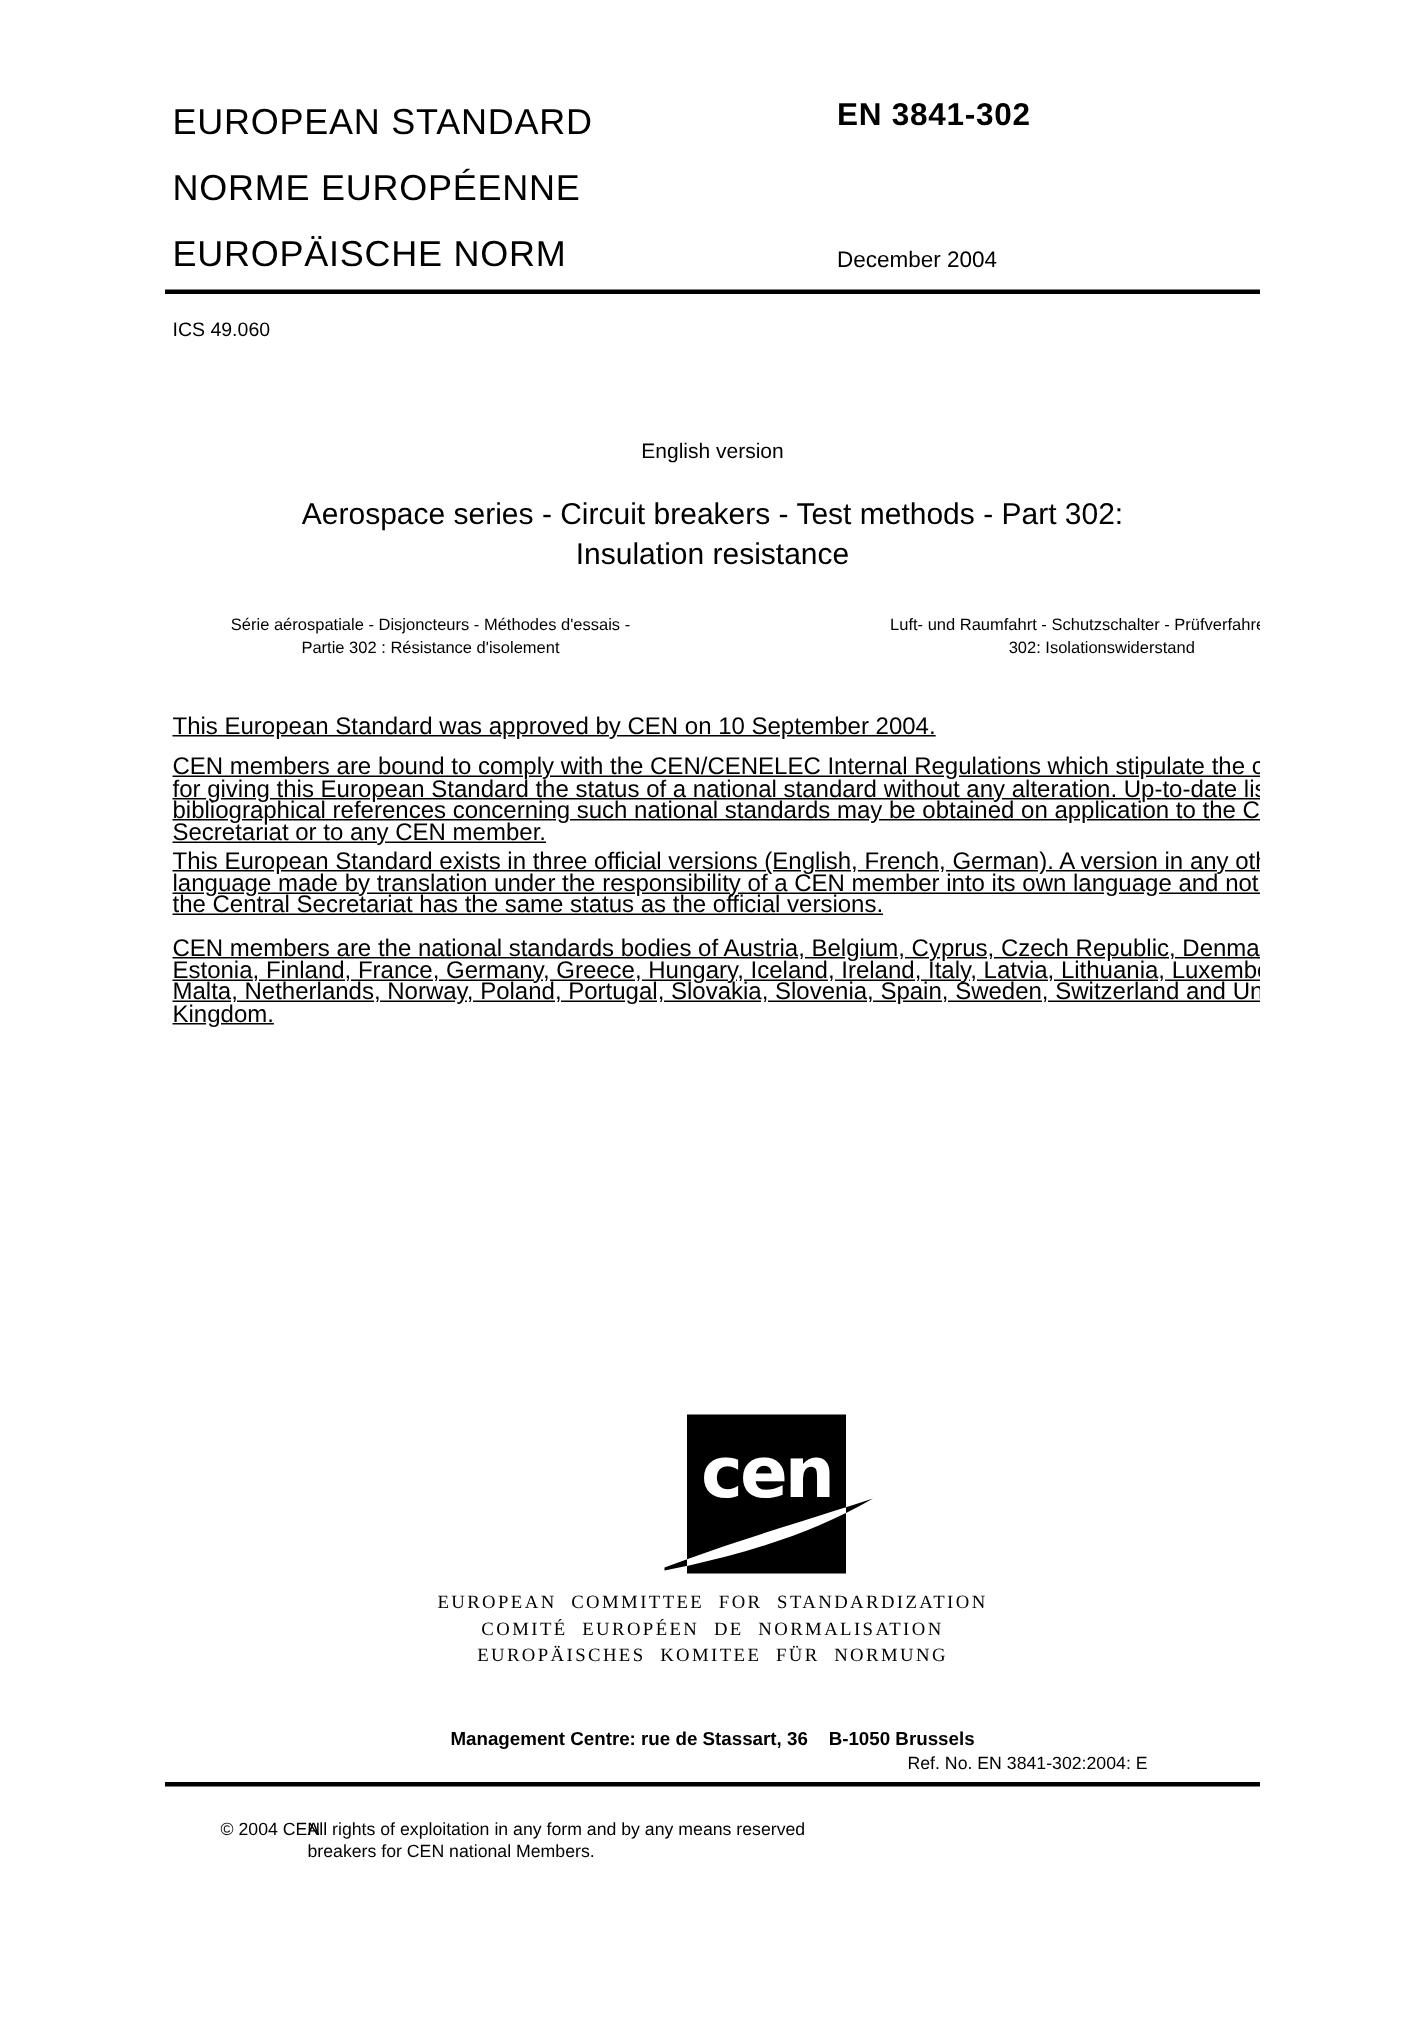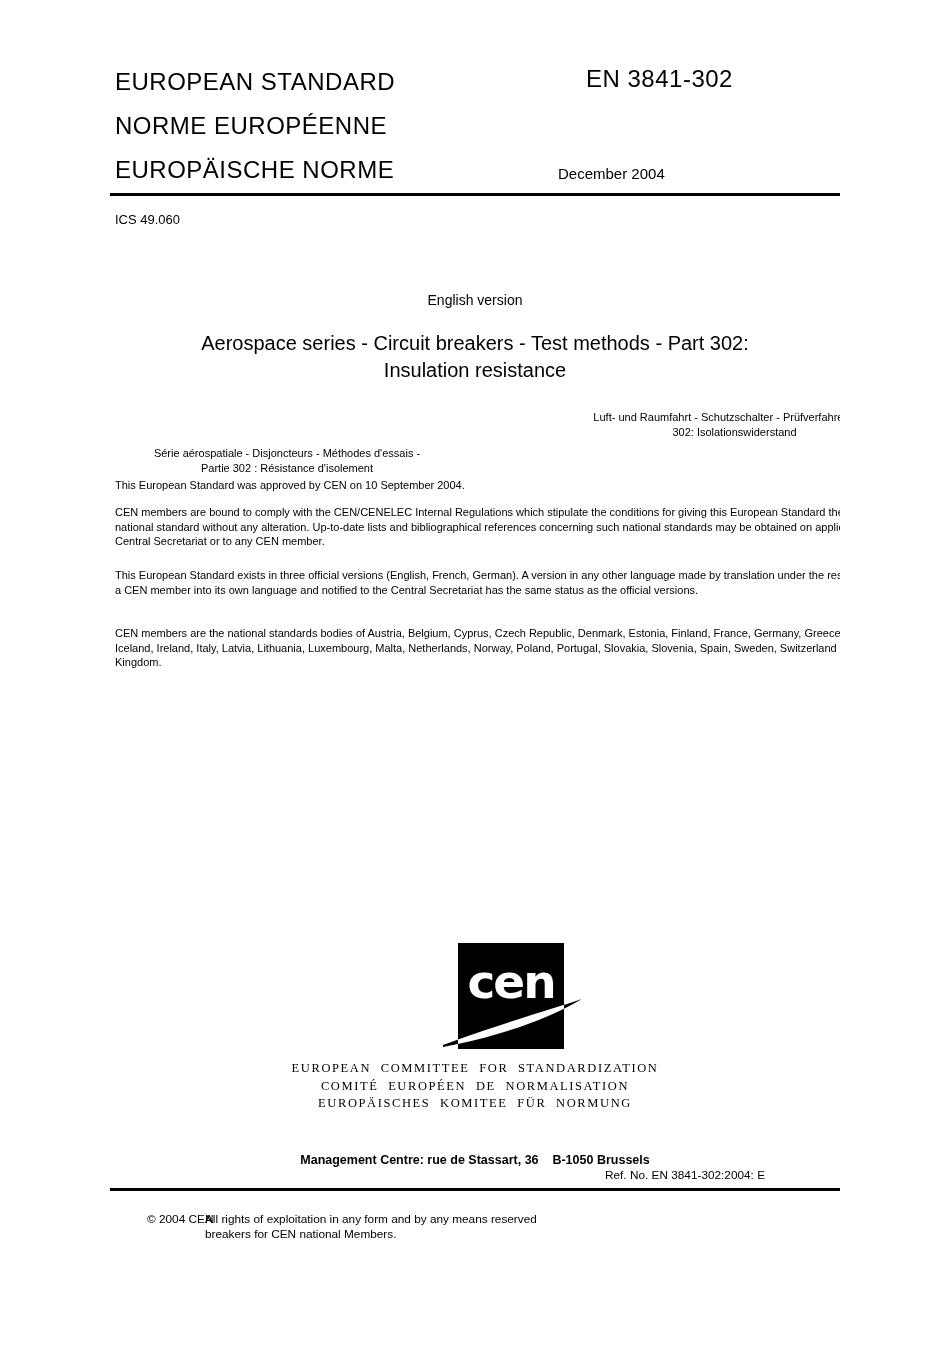--- a/index.html
+++ b/index.html
@@ -4,64 +4,64 @@
 <style>
   html,body { margin:0; padding:0; background:#ffffff; }
   .page {
     position:relative; width:840px; height:1345px; background:#ffffff;
     color:#000; font-family:"Liberation Sans", sans-serif; overflow:hidden;
   }
   .abs { position:absolute; }
   .rule { position:absolute; height:3px; background:#000; }
 
   .hdr-title { font-size:24px; letter-spacing:0.5px; line-height:44px; white-space:nowrap; }
-  .std-number { font-size:24px; font-weight:normal; letter-spacing:0.5px;margin-left:28px; }
+  .std-number { font-size:21px; font-weight:bold; letter-spacing:0.5px; }
   .std-date { font-size:15px; }
   .ics { font-size:13px; }
 
   .center { text-align:center; }
   .version-label { font-size:14px; }
   .doc-title { font-size:20px; line-height:27px; }
   .subtitle { font-size:11px; line-height:15px; white-space:pre-line; text-align:center; }
 
-  .para { font-size:11px; line-height:14.6px; margin:0; }
+  .para { font-size:16px; line-height:14.6px; margin:0;text-decoration:underline; }
 
   .committee-line { font-family:"Liberation Serif", serif; font-size:12.5px; line-height:17.5px;
                     letter-spacing:1.6px; word-spacing:5px; white-space:nowrap; }
   .mgmt { font-size:12.5px; font-weight:bold; white-space:pre; }
 
   .footer-text { font-size:11.8px; line-height:15px; }
   .pre-line { white-space:pre-line; }
 </style>
 </head>
 <body>
 
 <div class="page">
 
   <div class="abs" style="left:115px; top:60px;">
     <div class="hdr-title">EUROPEAN STANDARD</div>
     <div class="hdr-title">NORME EUROPÉENNE</div>
-    <div class="hdr-title">EUROPÄISCHE NORME</div>
+    <div class="hdr-title">EUROPÄISCHE NORM</div>
   </div>
 
   <div class="abs std-number" style="left:558px; top:65px;">EN 3841-302</div>
   <div class="abs std-date" style="left:558px; top:165px;">December 2004</div>
 
   <div class="rule" style="left:110px; top:193px; width:830px;"></div>
 
   <div class="abs ics" style="left:115px; top:212px;">ICS 49.060</div>
 
   <div class="abs center version-label" style="left:0px; top:292px; width:950px;">English version</div>
 
   <div class="abs center doc-title" style="left:75px; top:330px; width:800px;">
     <div>Aerospace series - Circuit breakers - Test methods - Part 302:</div>
     <div>Insulation resistance</div>
   </div>
 
-  <div class="abs subtitle" style="left:112px; top:410px; width:350px;margin-top:36px;">Série aérospatiale - Disjoncteurs - Méthodes d'essais -
+  <div class="abs subtitle" style="left:112px; top:410px; width:350px;">Série aérospatiale - Disjoncteurs - Méthodes d'essais -
 Partie 302 : Résistance d'isolement</div>
   <div class="abs subtitle" style="left:552px; top:410px; width:365px;">Luft- und Raumfahrt - Schutzschalter - Prüfverfahren - Teil
 302: Isolationswiderstand</div>
 
   <p class="abs para" style="left:115px; top:478px; width:792px;">This European Standard was approved by CEN on 10 September 2004.</p>
   <p class="abs para" style="left:115px; top:505px; width:792px;">CEN members are bound to comply with the CEN/CENELEC Internal Regulations which stipulate the conditions for giving this European Standard the status of a national standard without any alteration. Up-to-date lists and bibliographical references concerning such national standards may be obtained on application to the Central Secretariat or to any CEN member.</p>
   <p class="abs para" style="left:115px; top:568px; width:792px;">This European Standard exists in three official versions (English, French, German). A version in any other language made by translation under the responsibility of a CEN member into its own language and notified to the Central Secretariat has the same status as the official versions.</p>
   <p class="abs para" style="left:115px; top:626px; width:792px;">CEN members are the national standards bodies of Austria, Belgium, Cyprus, Czech Republic, Denmark, Estonia, Finland, France, Germany, Greece, Hungary, Iceland, Ireland, Italy, Latvia, Lithuania, Luxembourg, Malta, Netherlands, Norway, Poland, Portugal, Slovakia, Slovenia, Spain, Sweden, Switzerland and United Kingdom.</p>
 
   <div class="abs" style="left:435px; top:935px; width:150px; height:122px;">

